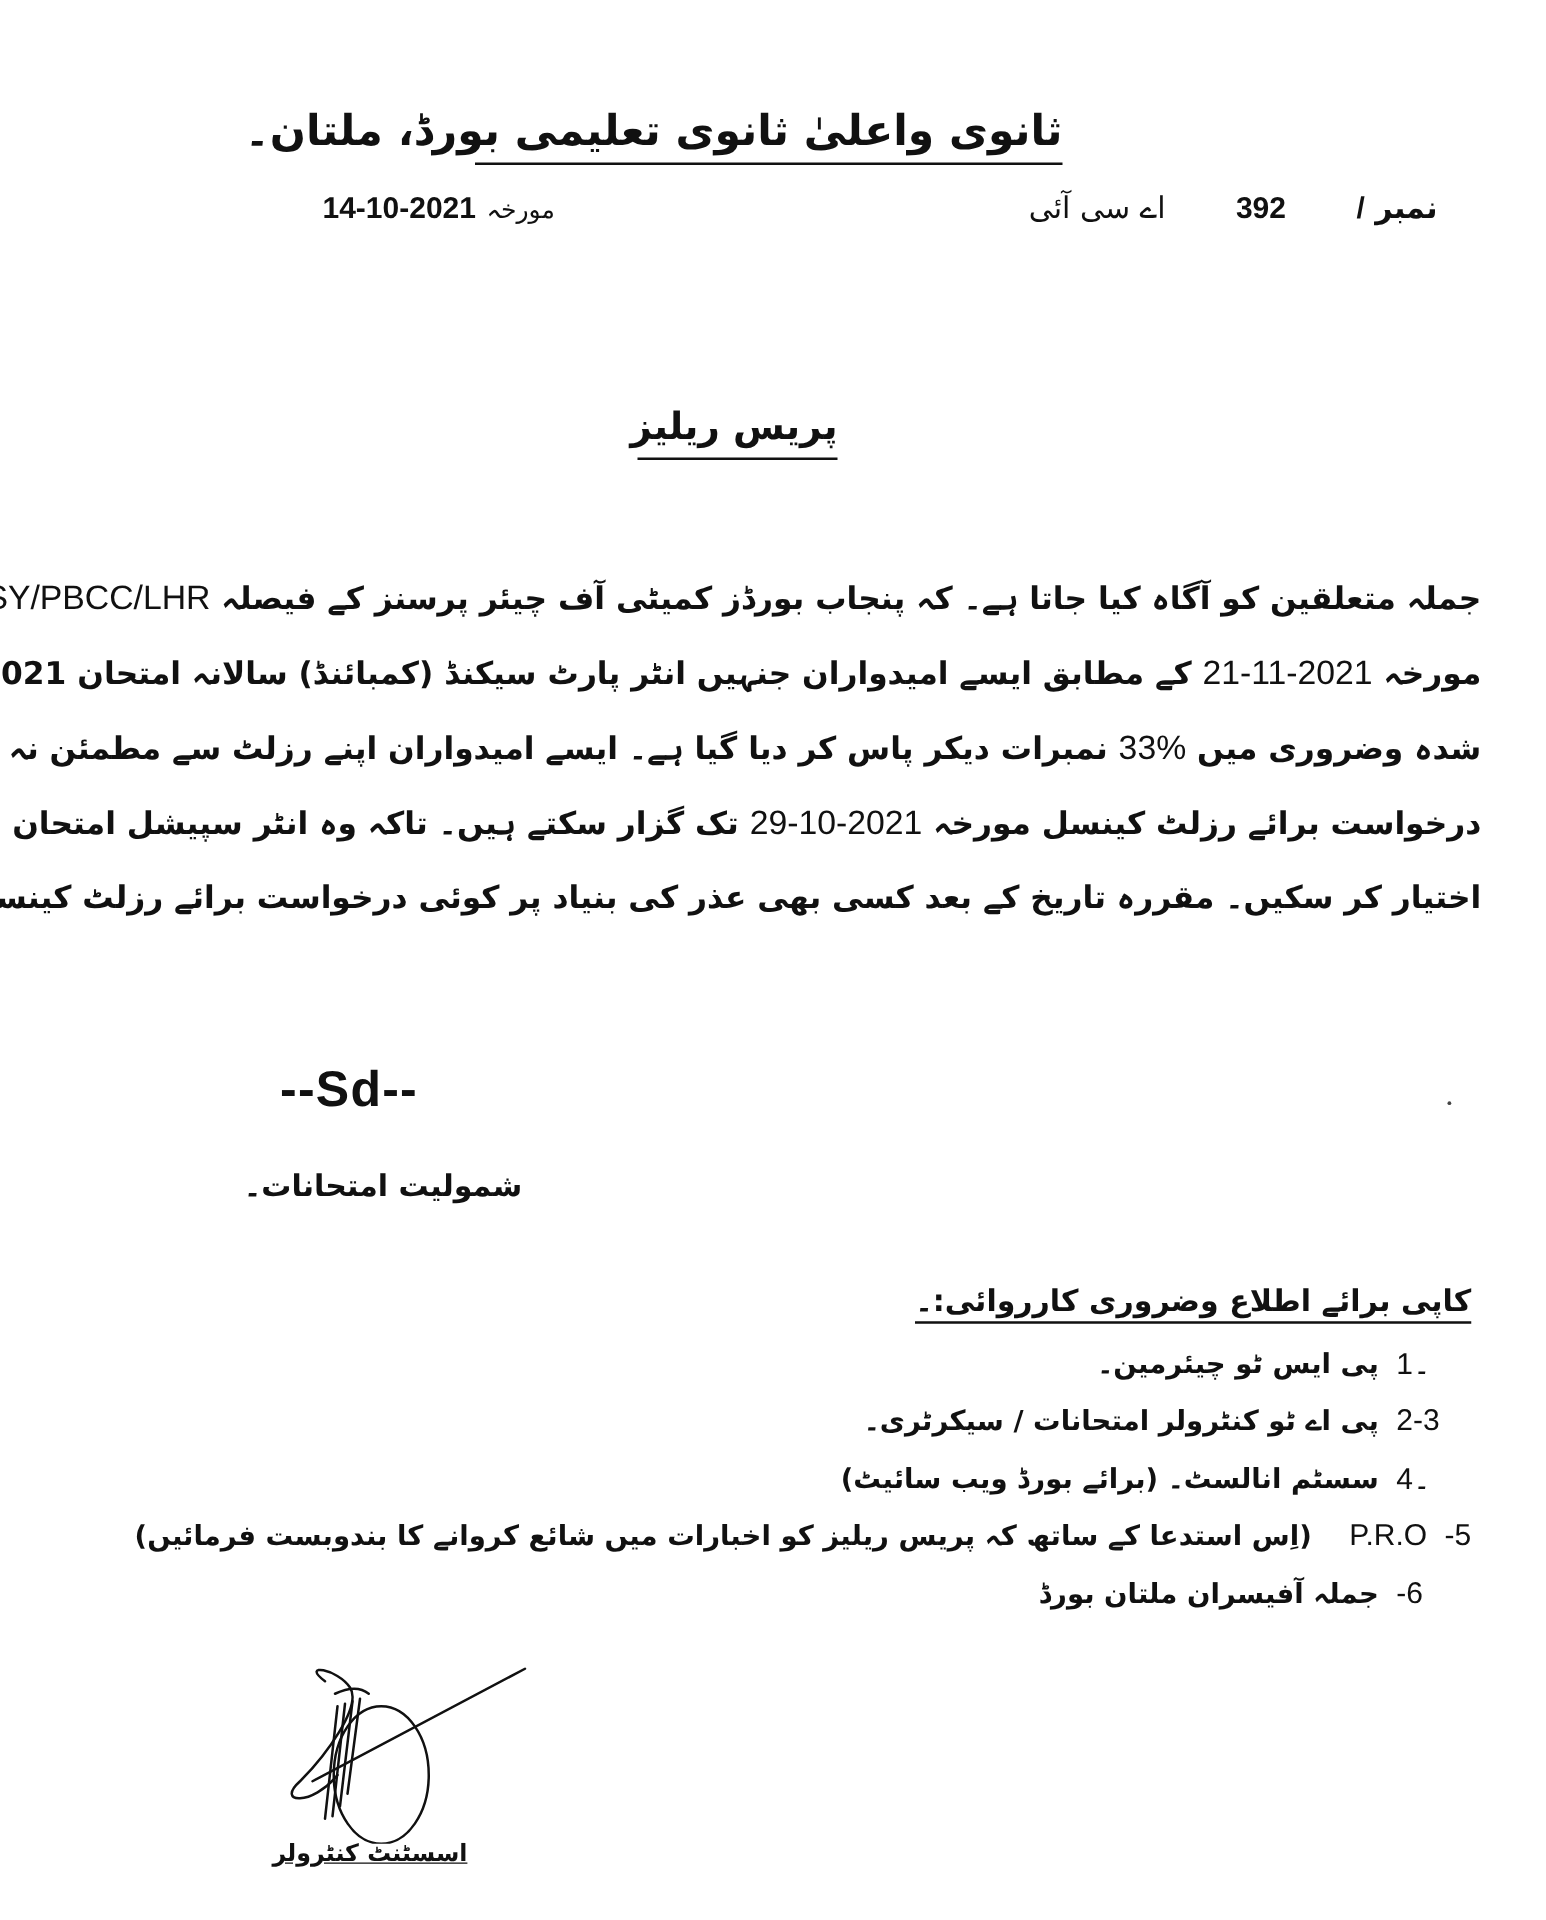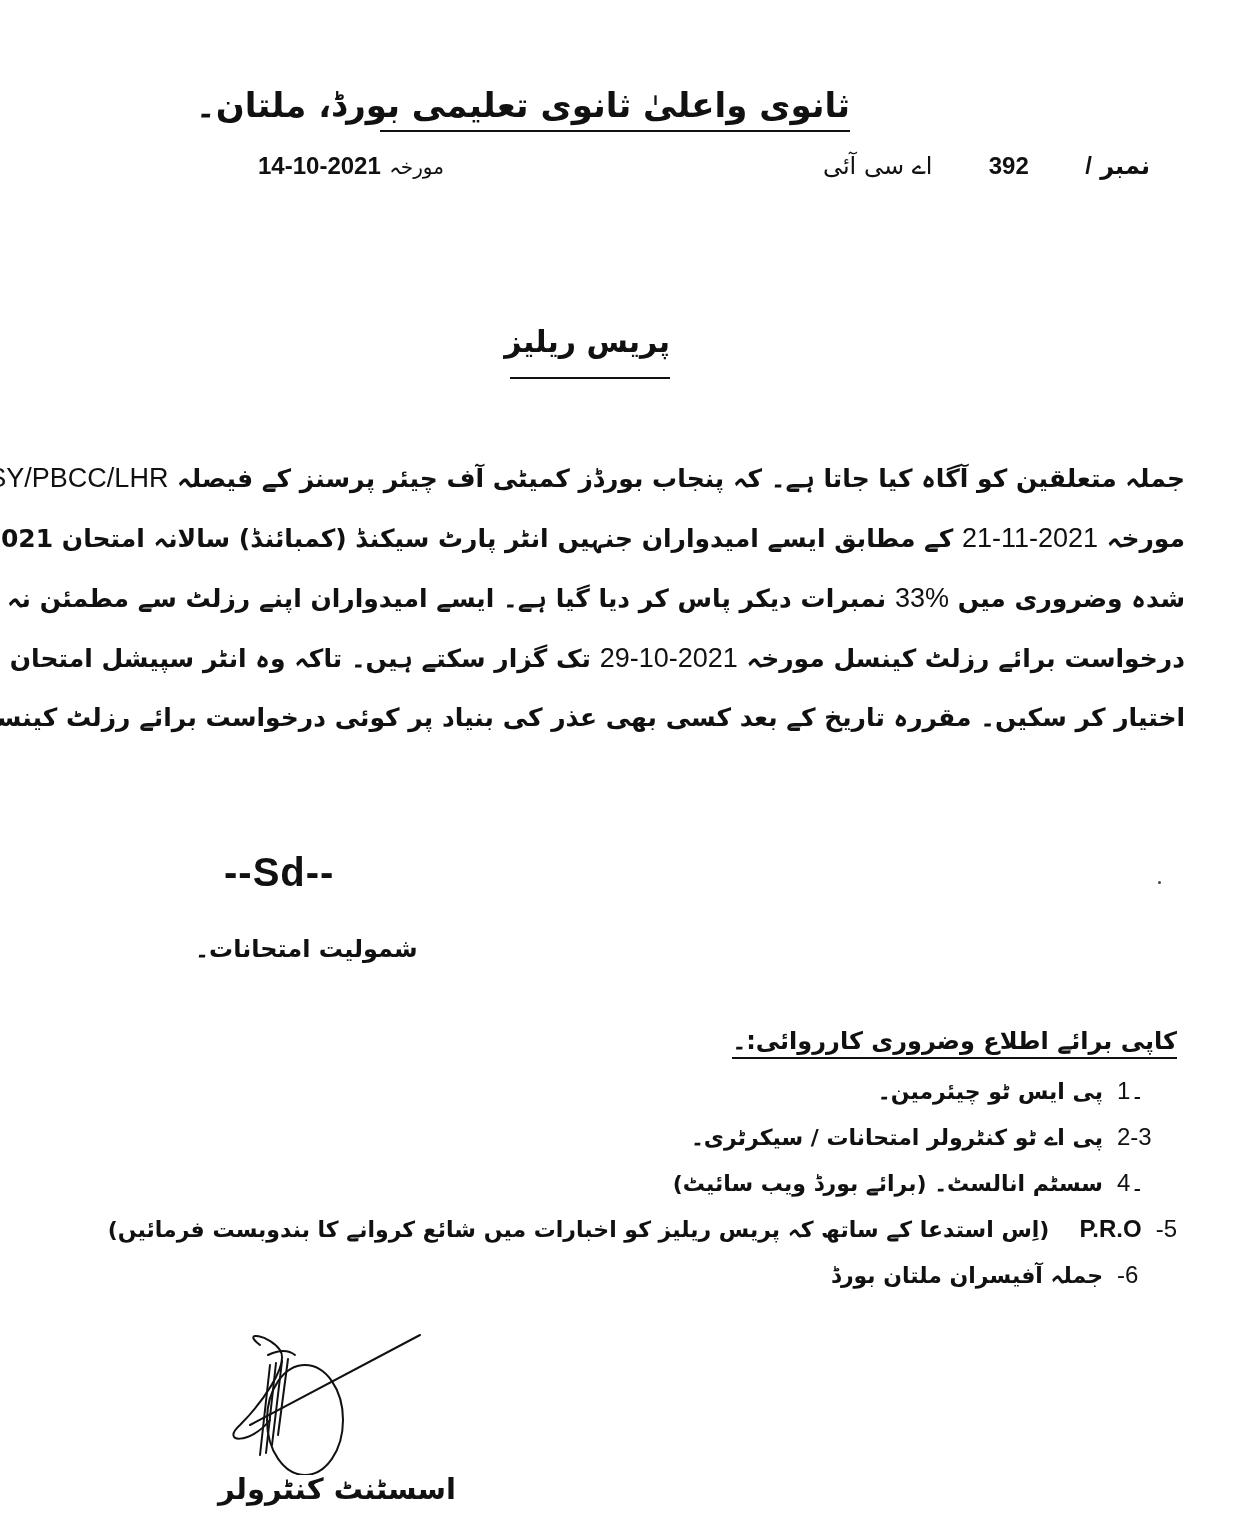--- a/index.html
+++ b/index.html
@@ -7,39 +7,39 @@
   .abs { position: absolute; }
   .urdu { direction: rtl; font-family: "DejaVu Sans", sans-serif; font-weight: bold; white-space: nowrap; }
   .latin { font-family: "Liberation Sans", sans-serif; font-weight: bold; direction: ltr; unicode-bidi: embed; margin-left: 48px; }
   .underline { border-bottom: 2px solid #111; }
 
   #title { left: 380px; top: 82px; width: 470px; text-align: left; font-size: 34px; line-height: 46px; padding-bottom: 2px; }
   #ref-row { left: 210px; top: 152px; width: 940px; height: 40px; }
   #ref-number { right: 0; top: 0; font-size: 24px; }
   #ref-date { left: 0; top: 0; font-size: 24px; }
 
-  #press-heading { left: 510px; top: 322px; width: 160px; text-align: center; font-size: 30px; line-height: 40px; padding-bottom: 15px; }
+  #press-heading { left: 510px; top: 322px; width: 160px; text-align: center; font-size: 30px; line-height: 40px; padding-bottom: 4px; }
 
   #body { left: 70px; top: 448px; width: 1115px; }
   .para-line { display: block; direction: rtl; text-align: justify; text-align-last: justify; font-size: 25px; line-height: 60px; height: 60px; font-weight: bold; white-space: nowrap; }
   .para-line.last { text-align-last: right; }
   .num { font-family: "Liberation Sans", sans-serif; font-weight: normal; font-size: 27px; direction: ltr; unicode-bidi: embed; }
 
   #sd { left: 224px; top: 850px; font-size: 40px; font-family: "Liberation Sans", sans-serif; font-weight: bold; letter-spacing: 1px; }
   #controller { left: 195px; top: 935px; font-size: 24px; }
 
   #copy-heading { right: 60px; top: 1027px; font-size: 24px; padding-bottom: 2px; }
   #copy-list { right: 60px; top: 1068px; width: 900px; }
   .copy-item { display: flex; flex-direction: row-reverse; align-items: center; height: 46px; }
   .copy-num { width: 60px; text-align: left; font-family: "Liberation Sans", sans-serif; font-size: 24px; direction: ltr; }
   .copy-text { direction: rtl; font-size: 22px; font-weight: bold; margin-right: 14px; white-space: nowrap; }
-  .copy-text .pro { font-family: "Liberation Sans", sans-serif; font-weight: bold; font-size: 24px; margin-left: 30px; direction: ltr; unicode-bidi: embed; }
+  .copy-text .pro { font-family: "Liberation Sans", sans-serif; font-weight: normal; font-size: 24px; margin-left: 30px; direction: ltr; unicode-bidi: embed; }
 
   #signature { left: 210px; top: 1325px; width: 230px; height: 150px; }
-  #asst-controller { left: 218px; top: 1472px; font-size: 29px; }
+  #asst-controller { left: 218px; top: 1472px; font-size: 19px; text-decoration: underline; }
 
   #stray-dot { left: 1158px; top: 881px; width: 3px; height: 3px; background: #444; border-radius: 50%; }
 </style>
 </head>
 <body>
 
 <div id="title" class="abs urdu underline">ثانوی واعلیٰ ثانوی تعلیمی بورڈ، ملتان۔</div>
 
 <div id="ref-row" class="abs">
   <div id="ref-number" class="abs urdu">

